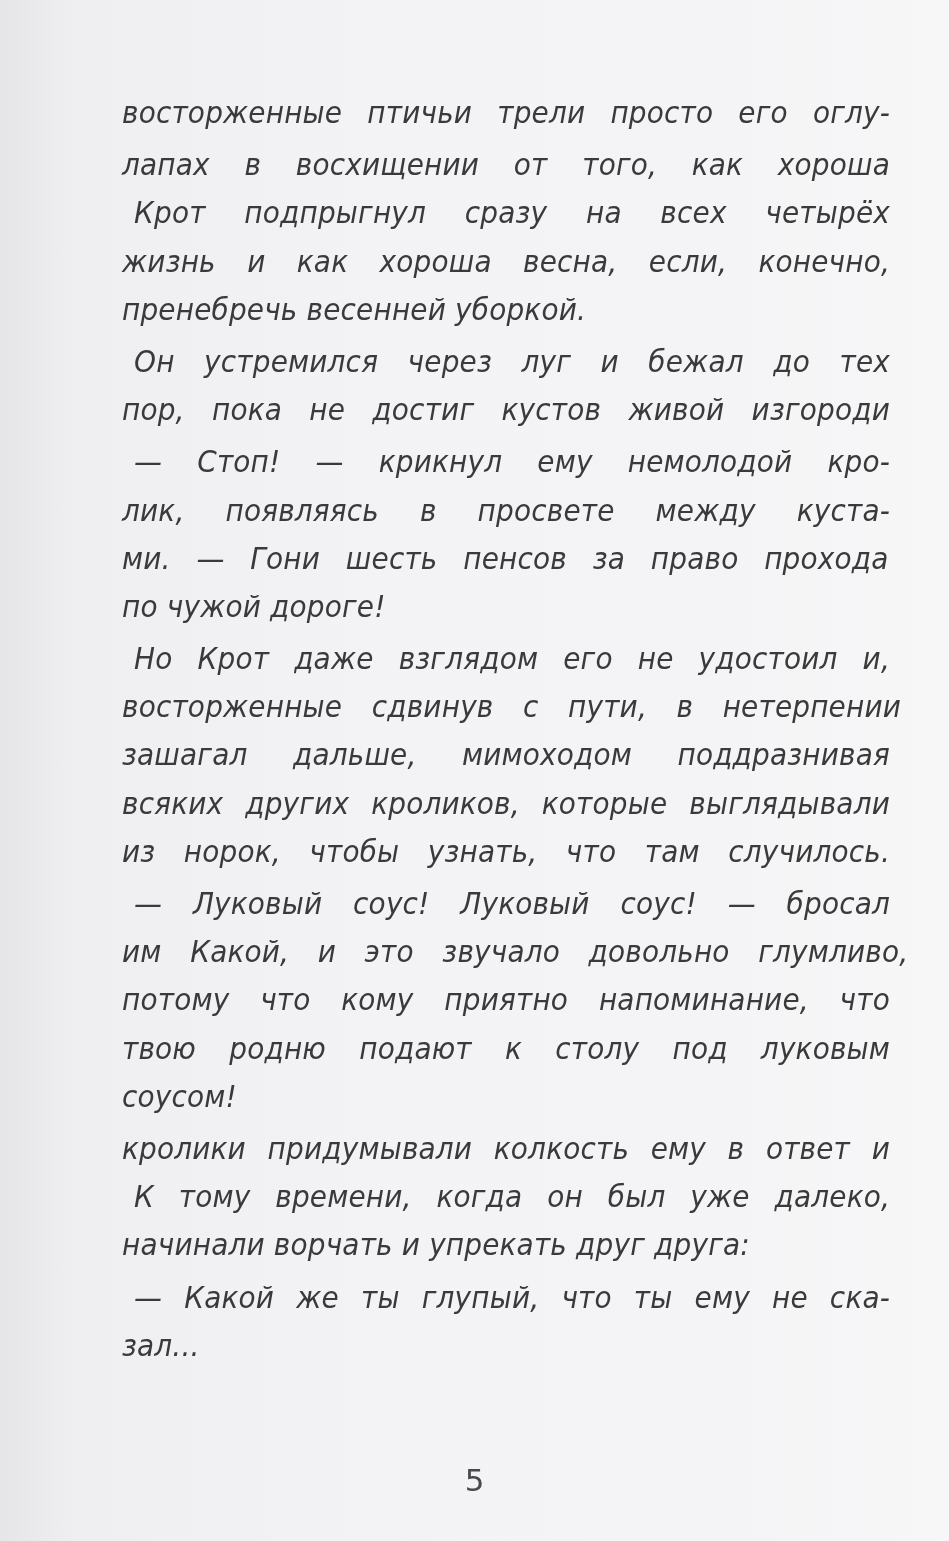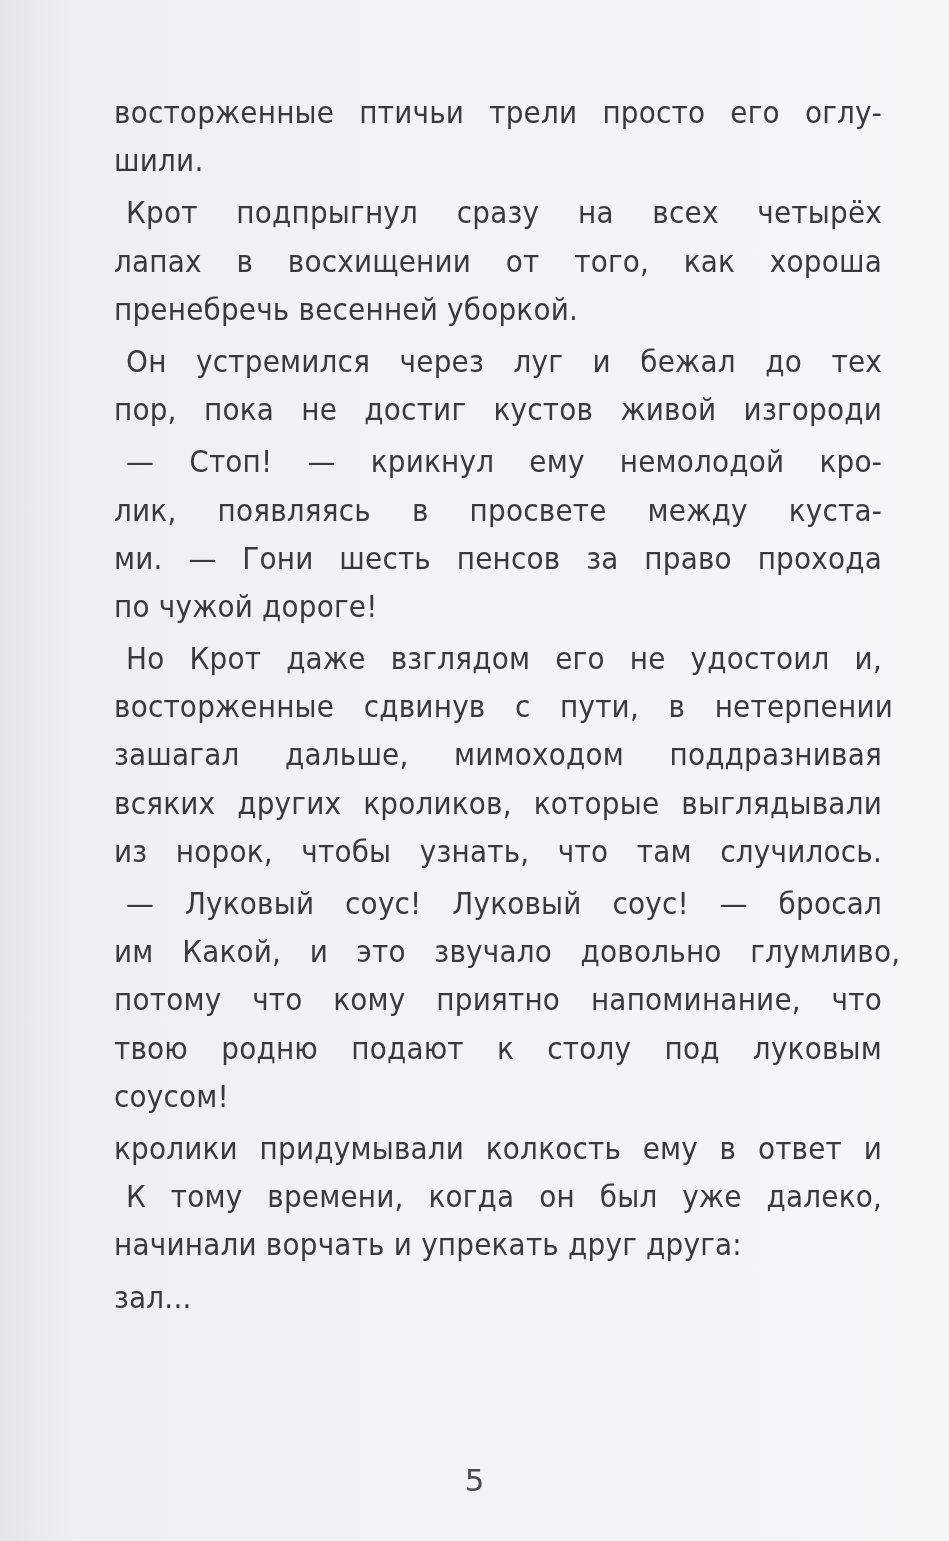--- a/index.html
+++ b/index.html
@@ -18,21 +18,22 @@
     left: 110px;
     top: 88px;
     width: 768px;
     font-family: "DejaVu Sans Condensed", "Liberation Sans Narrow", "Liberation Sans", sans-serif;
     font-size: 31px;
     line-height: 48.2px;
     color: #3a3a3c;
     letter-spacing: 0.2px;
   }
   .para {
-    margin: 0 0 4px 4px;
+    margin: 0 0 4px 12px;
+    font-style: italic;
   }
   .line {
     display: block;
     text-align: justify;
     text-align-last: justify;
     white-space: nowrap;
     height: 48.2px;
     word-spacing: 0px;
     transform-origin: left center;
   }
@@ -53,26 +54,26 @@
     color: #4a4a4c;
   }
 </style>
 </head>
 <body>
 
 <div class="page">
 
   <div class="para">
     <span class="line" style="word-spacing: 16.0375px; text-align-last: left;">восторженные птичьи трели просто его оглу-</span>
-    <span class="line last">шили.</span>
   </div>
 
   <div class="para">
+    <span class="line" style="word-spacing: 25.6354px; text-align-last: left;">лапах в восхищении от того, как хороша</span>
     <span class="line indent" style="word-spacing: 29.6406px; text-align-last: left;">Крот подпрыгнул сразу на всех четырёх</span>
-    <span class="line" style="word-spacing: 25.6354px; text-align-last: left;">лапах в восхищении от того, как хороша</span>
+    <span class="line" style="word-spacing: 22.3151px; text-align-last: left;">жизнь и как хороша весна, если, конечно,</span>
     <span class="line last">пренебречь весенней уборкой.</span>
   </div>
 
   <div class="para">
     <span class="line indent" style="word-spacing: 20.4375px; text-align-last: left;">Он устремился через луг и бежал до тех</span>
     <span class="line" style="word-spacing: 18.2266px; text-align-last: left;">пор, пока не достиг кустов живой изгороди</span>
   </div>
 
   <div class="para">
     <span class="line indent" style="word-spacing: 26.0573px; text-align-last: left;">— Стоп! — крикнул ему немолодой кро-</span>
@@ -97,18 +98,19 @@
     <span class="line last">соусом!</span>
   </div>
 
   <div class="para">
     <span class="line" style="word-spacing: 12.5781px; text-align-last: left;">кролики придумывали колкость ему в ответ и</span>
     <span class="line indent" style="word-spacing: 15.7768px; text-align-last: left;">К тому времени, когда он был уже далеко,</span>
     <span class="line last">начинали ворчать и упрекать друг друга:</span>
   </div>
 
   <div class="para">
+    <span class="line indent" style="word-spacing: 13.0243px; text-align-last: left;">— Какой же ты глупый, что ты ему не ска-</span>
     <span class="line last">зал...</span>
   </div>
 
 </div>
 
 <div class="page-number">5</div>
 
 </body></html>

